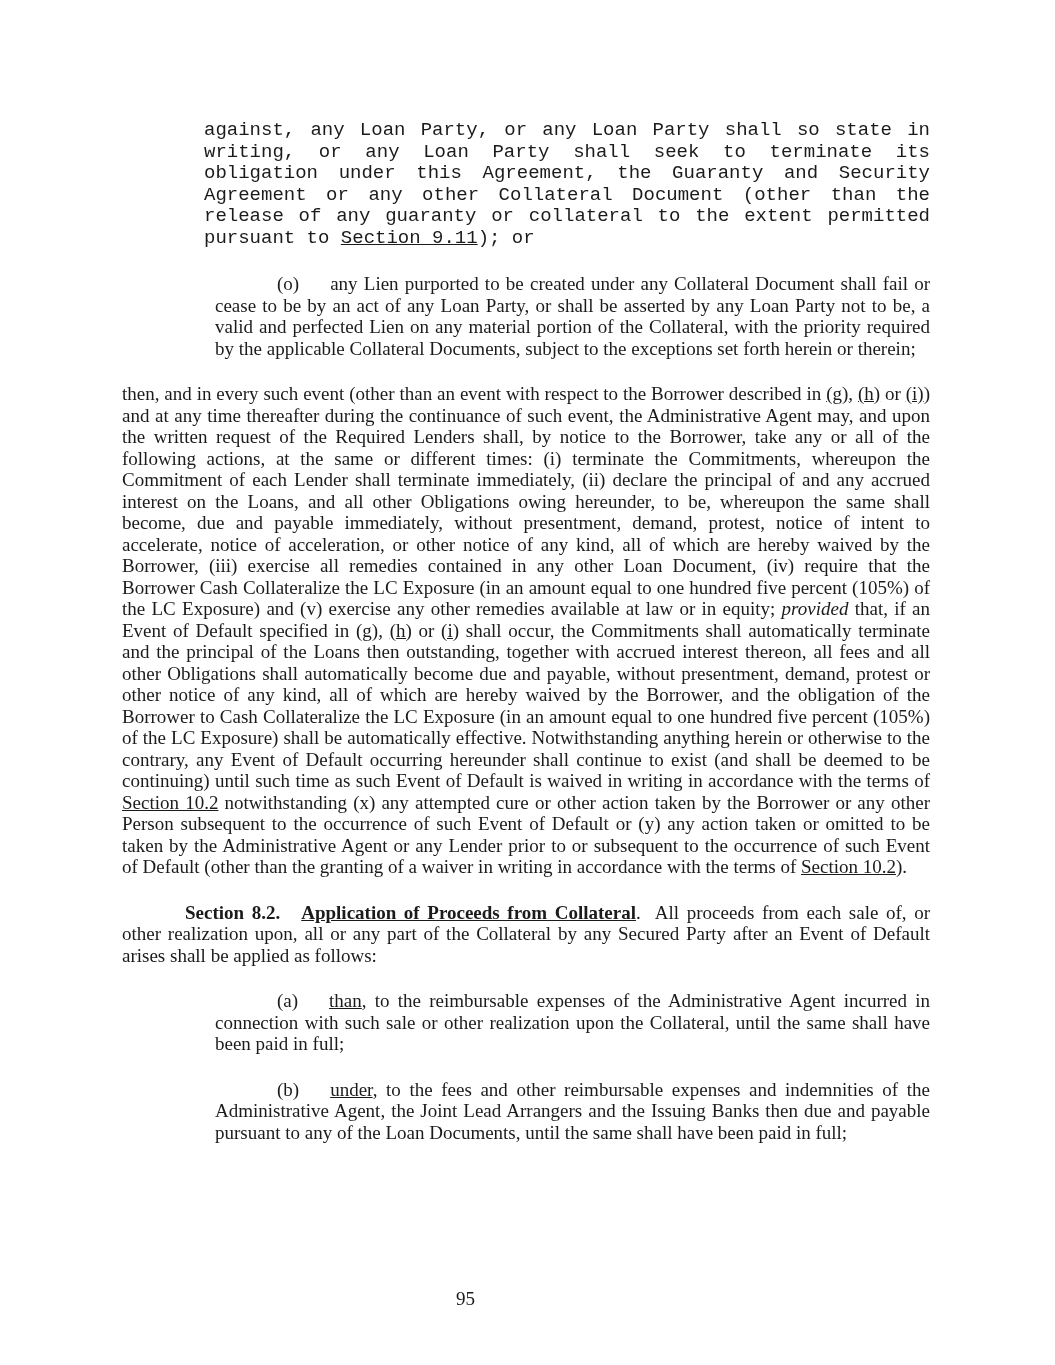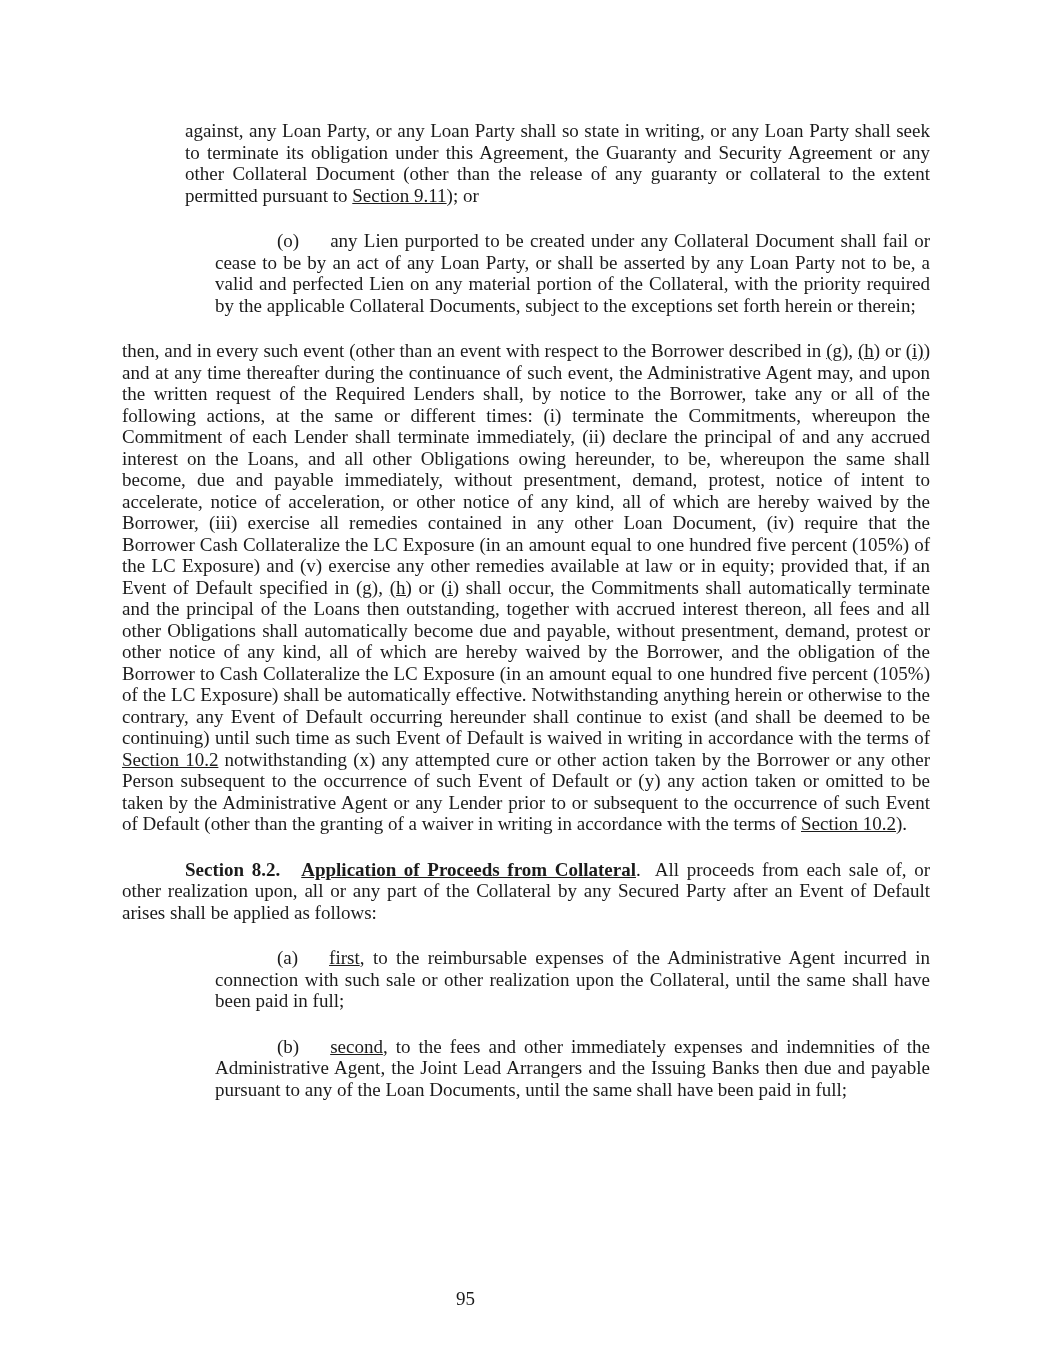--- a/index.html
+++ b/index.html
@@ -22,28 +22,28 @@
     top: 120px;
     width: 808px;
   }
   .para {
     margin: 0 0 24px 0;
     font-size: 19px;
     line-height: 21.5px;
     text-align: justify;
   }
   
-  .p-cont  { margin-left: 63px; }
+  .p-cont  { margin-left: 82px; font-family: Liberation Mono, monospace; }
   
   .p-sub   { margin-left: 93px; text-indent: 62px; }
   
   .p-sect  { text-indent: 63px; }
   .u { text-decoration: underline; }
   .b { font-weight: bold; }
-  .i { }
+  .i { font-style: italic; }
   .tab    { display: inline-block; width: 31px; }
   .tab-sm { display: inline-block; width: 21px; }
   .page-number {
     position: absolute;
     left: 0;
     top: 1288px;
     width: 931px;
     text-align: center;
     font-size: 19px;
     line-height: 21.5px;
@@ -51,17 +51,17 @@
 </style>
 </head>
 <body>
 
 <div class="sheet">
   <div class="content">
     <p class="para p-cont"><span>against, any Loan Party, or any Loan Party shall so state in writing, or any Loan Party shall seek to terminate its obligation under this Agreement, the Guaranty and Security Agreement or any other Collateral Document (other than the release of any guaranty or collateral to the extent permitted pursuant to </span><span class="u">Section 9.11</span><span>); or</span></p>
     <p class="para p-sub"><span>(o)</span><span class="tab"></span><span>any Lien purported to be created under any Collateral Document shall fail or cease to be by an act of any Loan Party, or shall be asserted by any Loan Party not to be, a valid and perfected Lien on any material portion of the Collateral, with the priority required by the applicable Collateral Documents, subject to the exceptions set forth herein or therein;</span></p>
     <p class="para"><span>then, and in every such event (other than an event with respect to the Borrower described in </span><span class="u">(g)</span><span>, </span><span class="u">(h)</span><span> or </span><span class="u">(i)</span><span>) and at any time thereafter during the continuance of such event, the Administrative Agent may, and upon the written request of the Required Lenders shall, by notice to the Borrower, take any or all of the following actions, at the same or different times: (i) terminate the Commitments, whereupon the Commitment of each Lender shall terminate immediately, (ii) declare the principal of and any accrued interest on the Loans, and all other Obligations owing hereunder, to be, whereupon the same shall become, due and payable immediately, without presentment, demand, protest, notice of intent to accelerate, notice of acceleration, or other notice of any kind, all of which are hereby waived by the Borrower, (iii) exercise all remedies contained in any other Loan Document, (iv) require that the Borrower Cash Collateralize the LC Exposure (in an amount equal to one hundred five percent (105%) of the LC Exposure) and (v) exercise any other remedies available at law or in equity; </span><span class="i">provided</span><span> that, if an Event of Default specified in </span><span class="u">(g)</span><span>, </span><span class="u">(h)</span><span> or </span><span class="u">(i)</span><span> shall occur, the Commitments shall automatically terminate and the principal of the Loans then outstanding, together with accrued interest thereon, all fees and all other Obligations shall automatically become due and payable, without presentment, demand, protest or other notice of any kind, all of which are hereby waived by the Borrower, and the obligation of the Borrower to Cash Collateralize the LC Exposure (in an amount equal to one hundred five percent (105%) of the LC Exposure) shall be automatically effective. Notwithstanding anything herein or otherwise to the contrary, any Event of Default occurring hereunder shall continue to exist (and shall be deemed to be continuing) until such time as such Event of Default is waived in writing in accordance with the terms of </span><span class="u">Section 10.2</span><span> notwithstanding (x) any attempted cure or other action taken by the Borrower or any other Person subsequent to the occurrence of such Event of Default or (y) any action taken or omitted to be taken by the Administrative Agent or any Lender prior to or subsequent to the occurrence of such Event of Default (other than the granting of a waiver in writing in accordance with the terms of </span><span class="u">Section 10.2</span><span>).</span></p>
     <p class="para p-sect"><span class="b">Section 8.2.</span><span class="tab-sm"></span><span class="u b">Application of Proceeds from Collateral</span><span>.&nbsp; All proceeds from each sale of, or other realization upon, all or any part of the Collateral by any Secured Party after an Event of Default arises shall be applied as follows:</span></p>
-    <p class="para p-sub"><span>(a)</span><span class="tab"></span><span class="u">first</span><span>, to the reimbursable expenses of the Administrative Agent incurred in connection with such sale or other realization upon the Collateral, until the same shall have been paid in full;</span></p>
-    <p class="para p-sub"><span>(b)</span><span class="tab"></span><span class="u">second</span><span>, to the fees and other immediately expenses and indemnities of the Administrative Agent, the Joint Lead Arrangers and the Issuing Banks then due and payable pursuant to any of the Loan Documents, until the same shall have been paid in full;</span></p>
+    <p class="para p-sub"><span>(a)</span><span class="tab"></span><span class="u">than</span><span>, to the reimbursable expenses of the Administrative Agent incurred in connection with such sale or other realization upon the Collateral, until the same shall have been paid in full;</span></p>
+    <p class="para p-sub"><span>(b)</span><span class="tab"></span><span class="u">under</span><span>, to the fees and other reimbursable expenses and indemnities of the Administrative Agent, the Joint Lead Arrangers and the Issuing Banks then due and payable pursuant to any of the Loan Documents, until the same shall have been paid in full;</span></p>
   </div>
   <div class="page-number">95</div>
 </div>
 
 </body></html>

